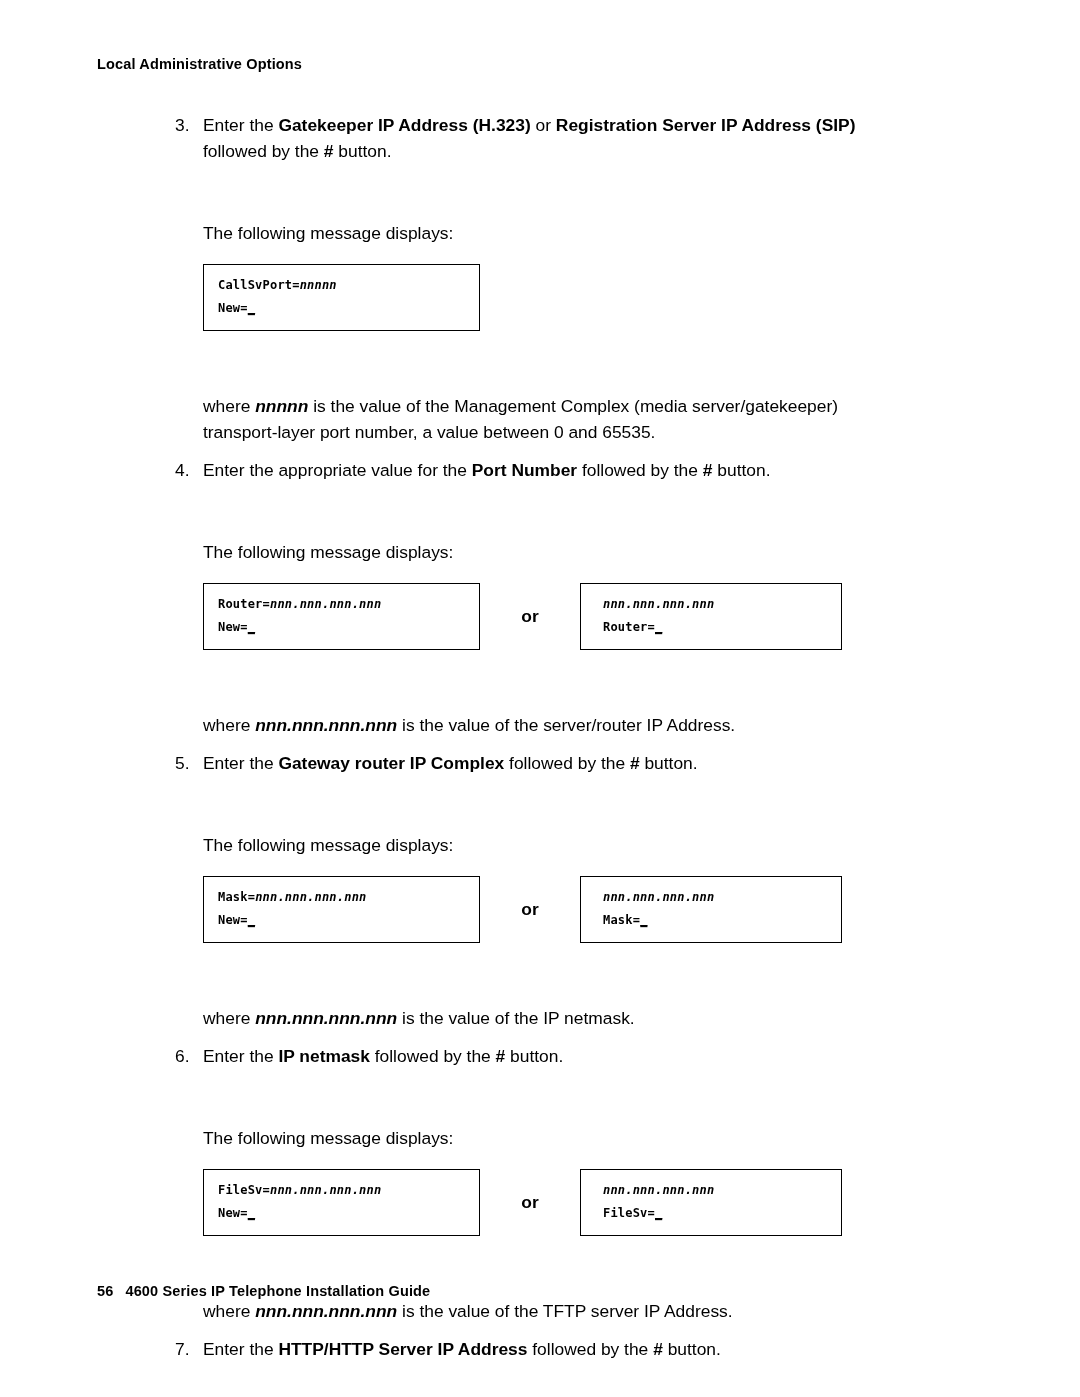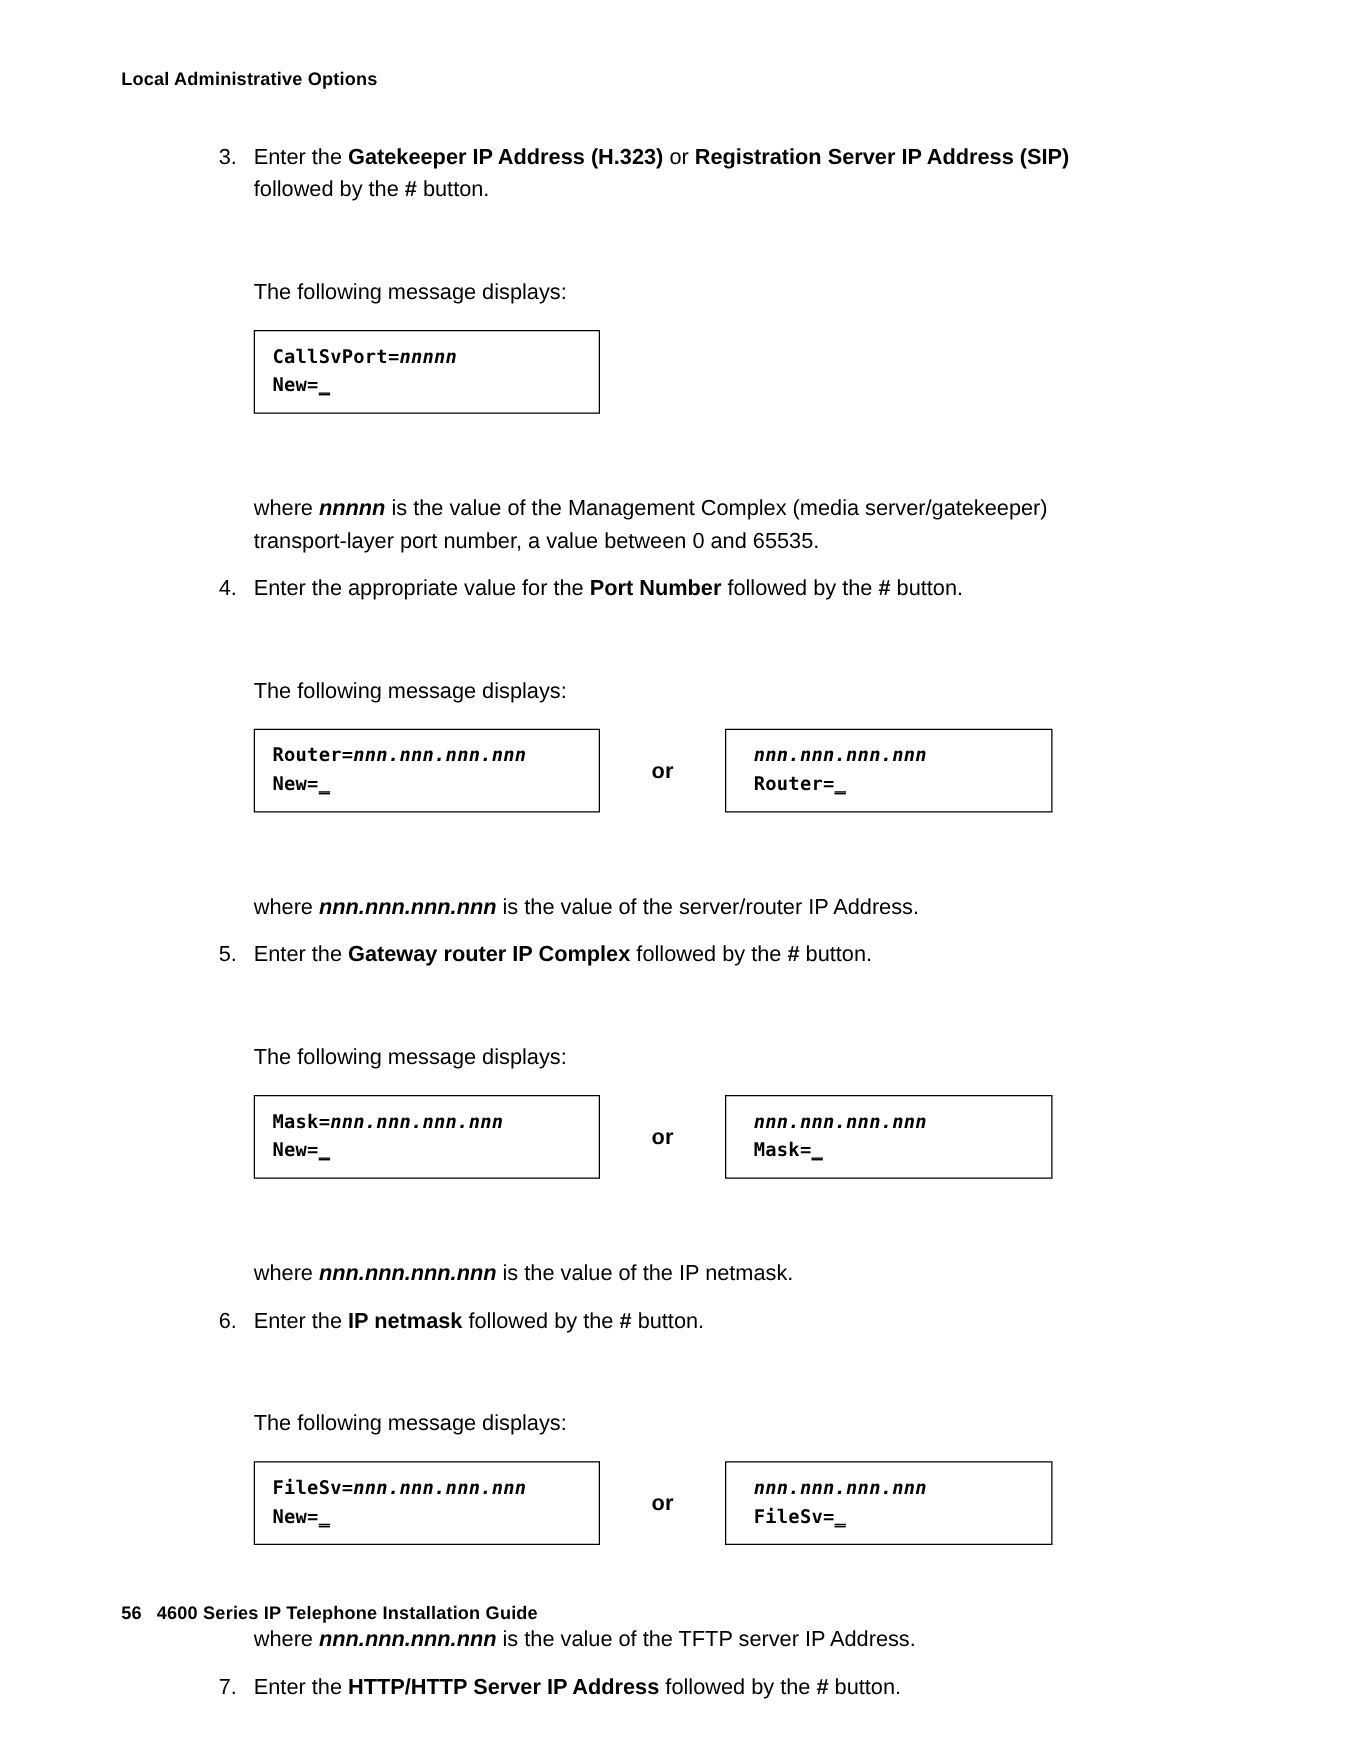--- a/index.html
+++ b/index.html
@@ -74,21 +74,21 @@
     display: flex;
     align-items: center;
     margin-left: 28px;
   }
   .lcd {
     border: 1.6px solid #000;
     background: #fff;
     box-sizing: border-box;
     padding: 9px 0 10px 14px;
     font-family: "DejaVu Sans Mono", "Liberation Mono", monospace;
-    font-size: 15px;
+    font-size: 12px;
     font-weight: bold;
     line-height: 23px;
     letter-spacing: 0.2px;
     white-space: pre;
   }
   .lcd .var {
     font-style: italic;
     font-weight: bold;
   }
   .lcd .cursor {

